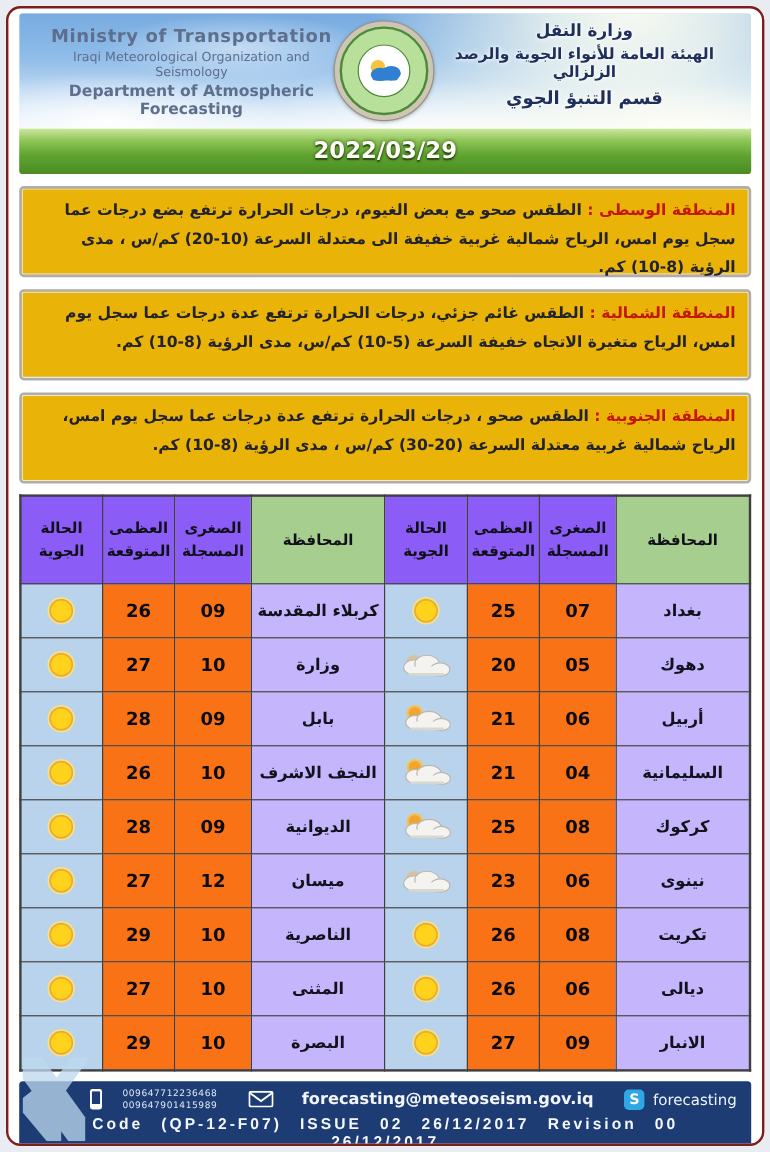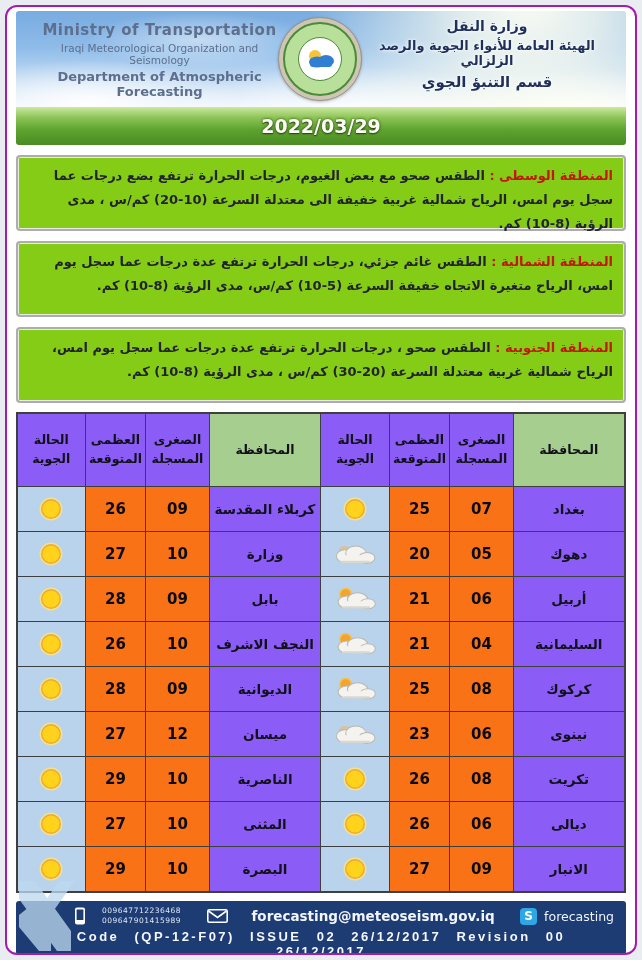--- a/index.html
+++ b/index.html
@@ -6,21 +6,21 @@
   body{
     width:642px;height:960px;
     background:#e9edf1;
     font-family:"DejaVu Sans",sans-serif;
     position:relative;
     overflow:hidden;
   }
   .card{
     position:absolute;left:5px;top:5px;right:5px;bottom:5px;
     background:#ffffff;
-    border:2px solid #a21caf;
+    border:2px solid #7f1d1d;
     border-radius:12px;
     padding:4px 9px 6px 9px;
     box-sizing:border-box;
     overflow:hidden;
   }
   
   .sky{
     position:relative;height:96px;border-radius:3px 3px 0 0;overflow:hidden;
     background:
       radial-gradient(circle at 84% -18%, rgba(255,255,244,.98) 0%, rgba(255,255,240,.75) 14%, rgba(255,255,240,0) 42%),
@@ -59,39 +59,39 @@
     border-radius:0 0 3px 3px;
   }
   .title-bar .t{
     color:#fdfdf6;font-weight:bold;font-size:19px;
     text-shadow:0 1px 1px #2c4c12,0 0 3px rgba(20,40,5,.8);
   }
   
   .region{
     margin-top:10px;height:76px;box-sizing:border-box;
     border:2px solid #adadad;border-radius:4px;
-    background:#84cc16;
+    background:#eab308;
     box-shadow:inset 0 0 0 1px #e9e9e6;
     padding:7px 11px;direction:rtl;
   }
   .region p{margin:0;font-size:13px;line-height:1.85;color:#23232e;font-weight:bold;text-align:right;}
   .region .lbl{color:#c21807;}
   
   table.wx{
     width:100%;margin-top:9px;border-collapse:collapse;table-layout:fixed;
     border:2px solid #3f3f3f;
   }
   .wx th,.wx td{border:1px solid #3f3f3f;text-align:center;vertical-align:middle;padding:0;}
   .wx thead th{height:68px;font-size:12.5px;font-weight:bold;color:#101018;line-height:1.5;direction:rtl;padding:2px;}
   .wx thead th.h-blue{background:#8b5cf6;}
   .wx thead th.h-green{background:#a6ce8e;}
   .wx tbody td{height:44px;}
   .wx td.c-cond{background:#b9d3ec;}
   .wx td.c-num{background:#f97316;font-weight:bold;font-size:15px;color:#0c0c14;font-family:"DejaVu Sans",sans-serif;}
-  .wx td.c-gov{background:#8b5cf6;font-weight:bold;font-size:13.5px;color:#12121c;direction:rtl;padding:0 4px;}
+  .wx td.c-gov{background:#c4b5fd;font-weight:bold;font-size:13.5px;color:#12121c;direction:rtl;padding:0 4px;}
   .col-cond{width:11.2%}.col-max{width:10%}.col-min{width:10.4%}.col-gov{width:18.4%}
   .wi{display:block;margin:0 auto;}
   
   .footer{
     margin-top:8px;background:#1d3c74;border-radius:3px;
     color:#ffffff;padding:5px 12px 6px 12px;position:relative;
   }
   .f-row1{display:flex;align-items:center;justify-content:space-between;}
   .f-phone{display:flex;align-items:center;gap:16px;padding-left:46px;}
   .f-phone .nums{display:flex;flex-direction:column;font-size:7.5px;line-height:1.35;letter-spacing:.5px;color:#dfe8f5;}

